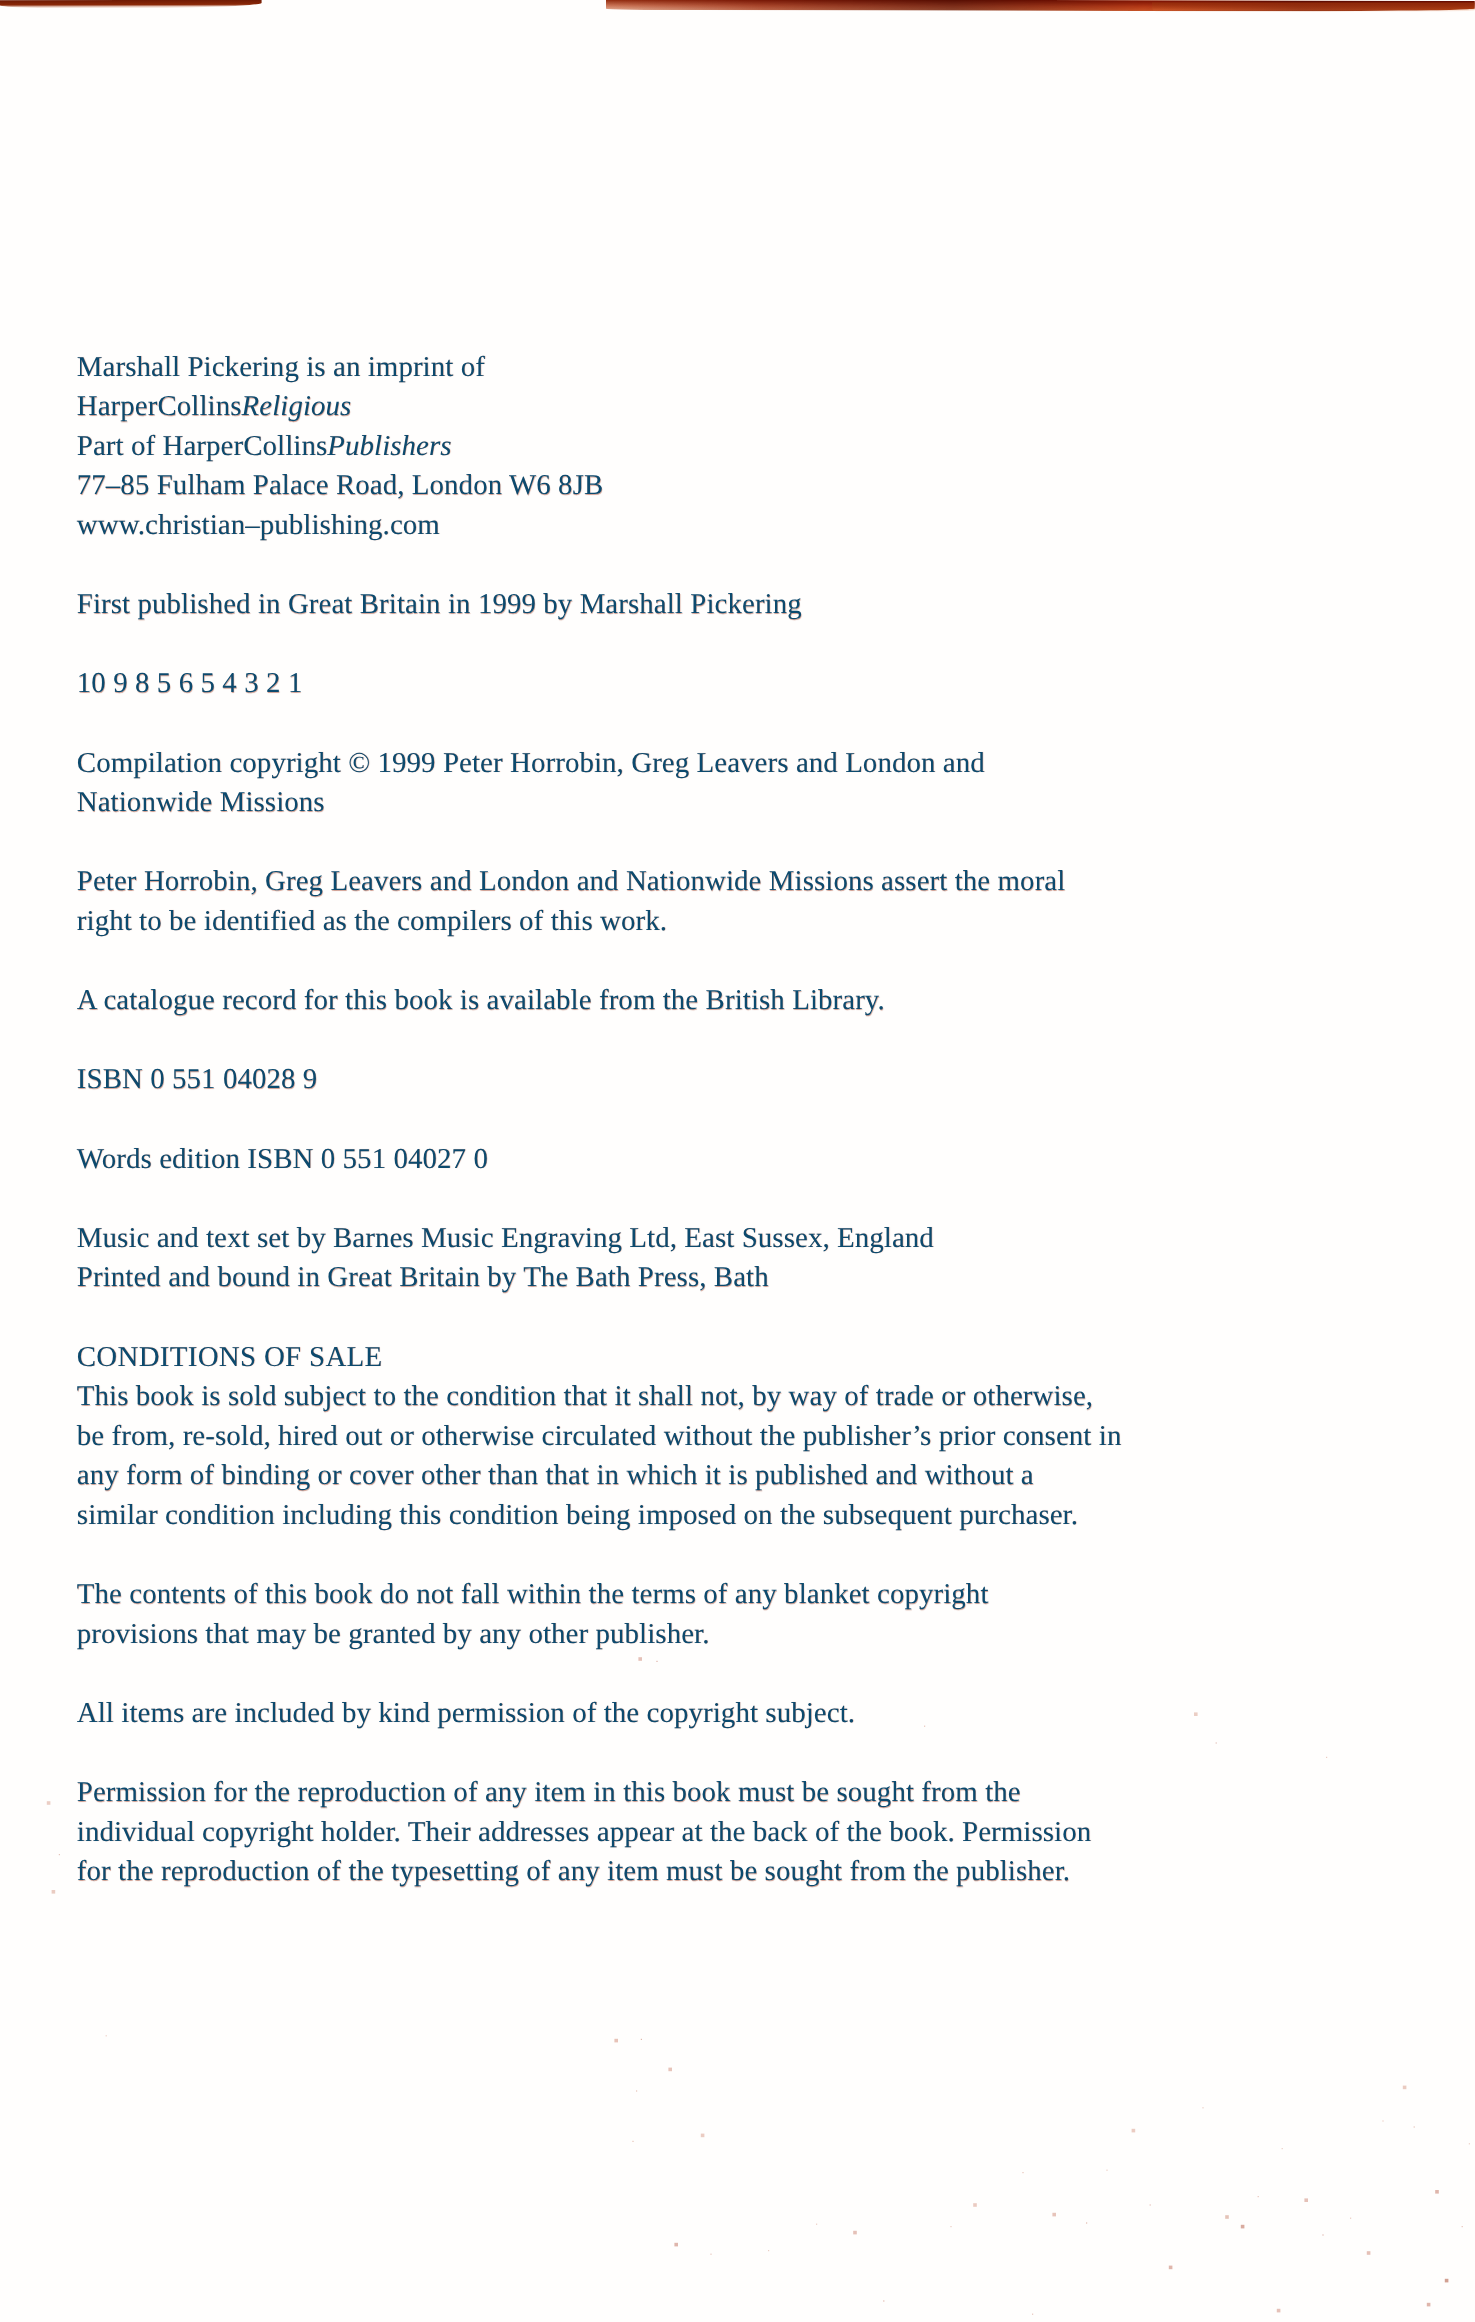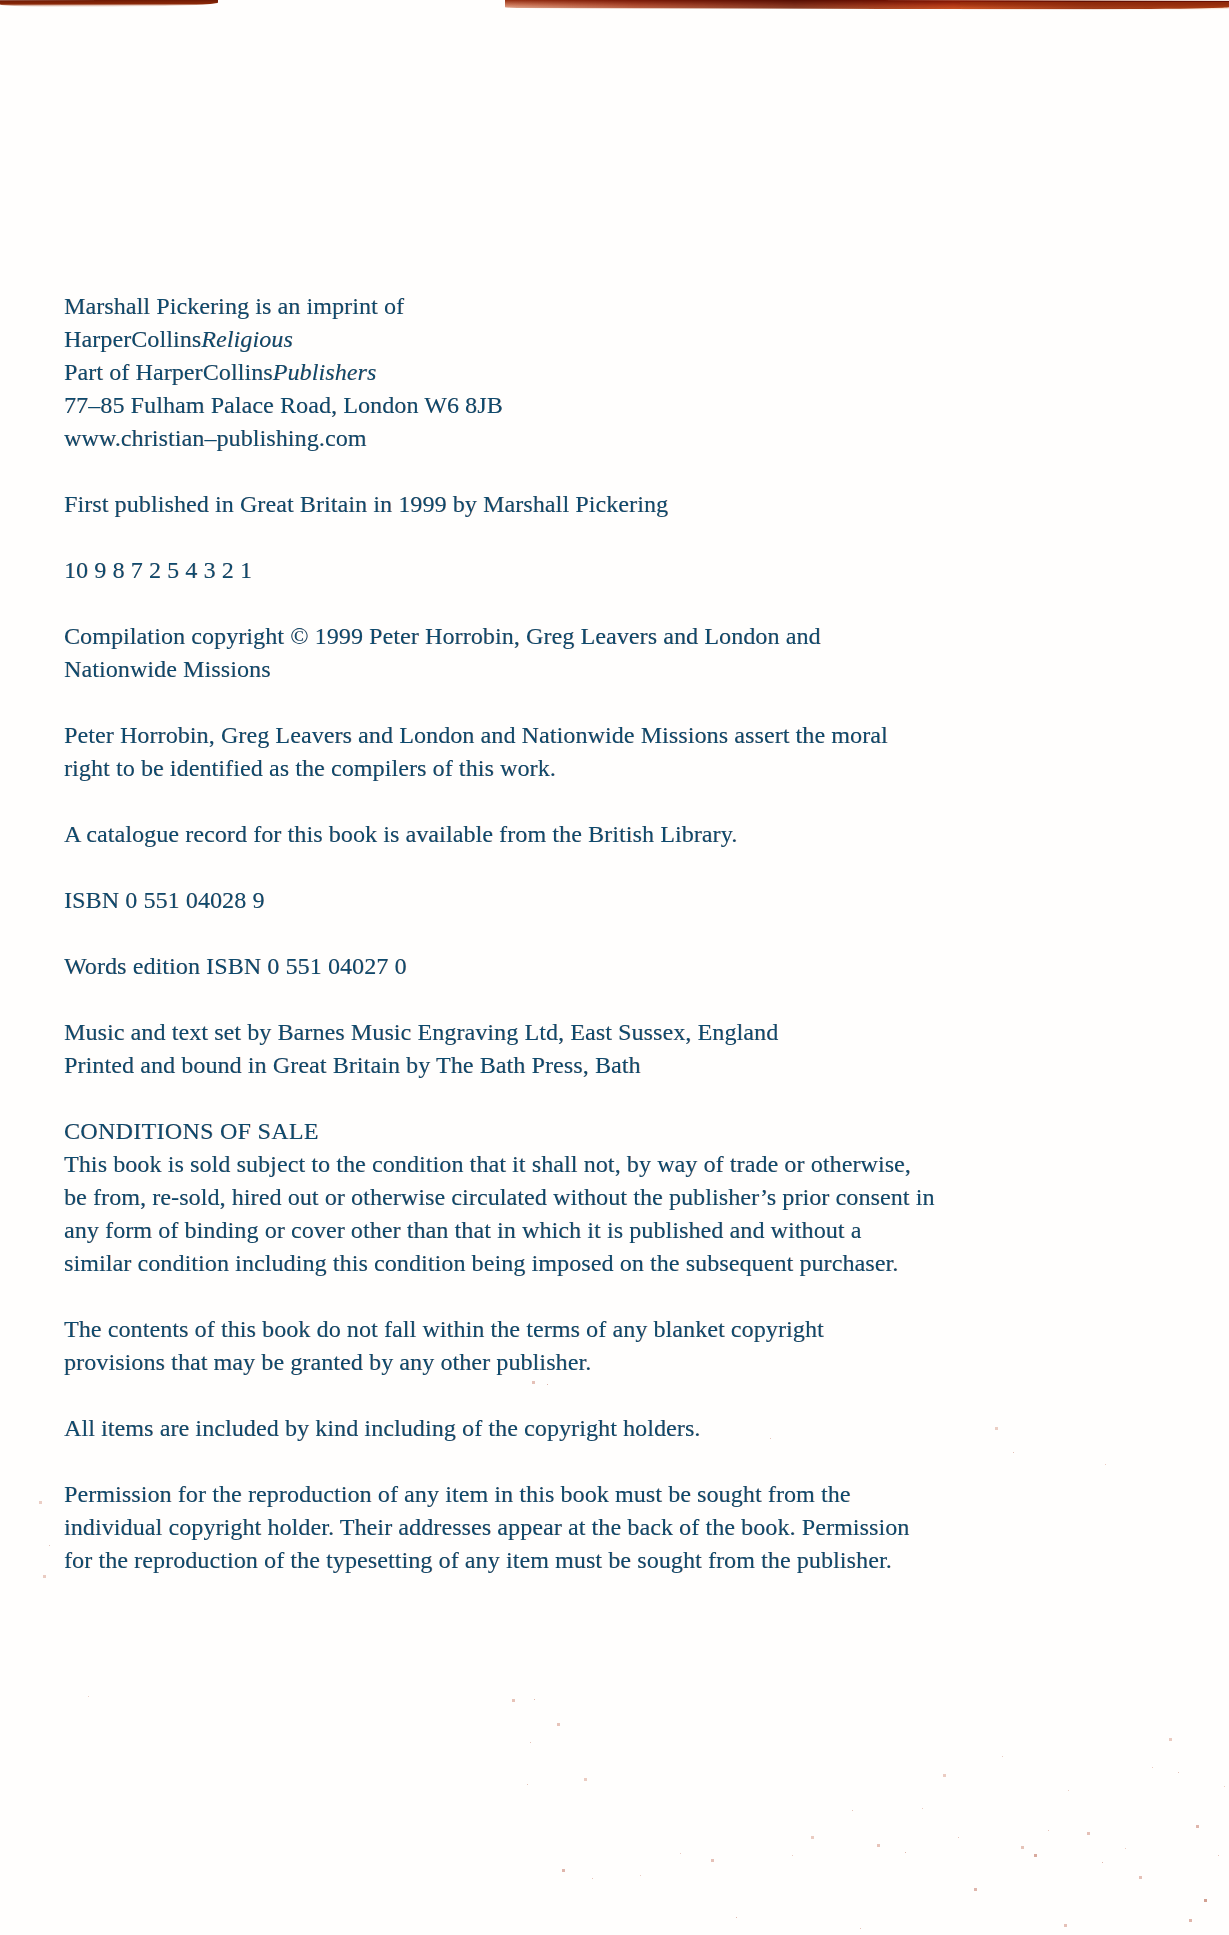--- a/index.html
+++ b/index.html
@@ -147,21 +147,21 @@
       <div class="line"><span>Part of HarperCollins</span><em>Publishers</em></div>
       <div class="line">77–85 Fulham Palace Road, London W6 8JB</div>
       <div class="line">www.christian–publishing.com</div>
     </div>
 
     <div class="para">
       <div class="line">First published in Great Britain in 1999 by Marshall Pickering</div>
     </div>
 
     <div class="para">
-      <div class="line">10 9 8 7 2 5 4 3 2 1</div>
+      <div class="line">10 9 8 5 6 5 4 3 2 1</div>
     </div>
 
     <div class="para">
       <div class="line">Compilation copyright © 1999 Peter Horrobin, Greg Leavers and London and</div>
       <div class="line">Nationwide Missions</div>
     </div>
 
     <div class="para">
       <div class="line">Peter Horrobin, Greg Leavers and London and Nationwide Missions assert the moral</div>
       <div class="line">right to be identified as the compilers of this work.</div>
@@ -191,21 +191,21 @@
       <div class="line">any form of binding or cover other than that in which it is published and without a</div>
       <div class="line">similar condition including this condition being imposed on the subsequent purchaser.</div>
     </div>
 
     <div class="para">
       <div class="line">The contents of this book do not fall within the terms of any blanket copyright</div>
       <div class="line">provisions that may be granted by any other publisher.</div>
     </div>
 
     <div class="para">
-      <div class="line">All items are included by kind including of the copyright holders.</div>
+      <div class="line">All items are included by kind permission of the copyright subject.</div>
     </div>
 
     <div class="para">
       <div class="line">Permission for the reproduction of any item in this book must be sought from the</div>
       <div class="line">individual copyright holder. Their addresses appear at the back of the book. Permission</div>
       <div class="line">for the reproduction of the typesetting of any item must be sought from the publisher.</div>
     </div>
 
   </div>
 

